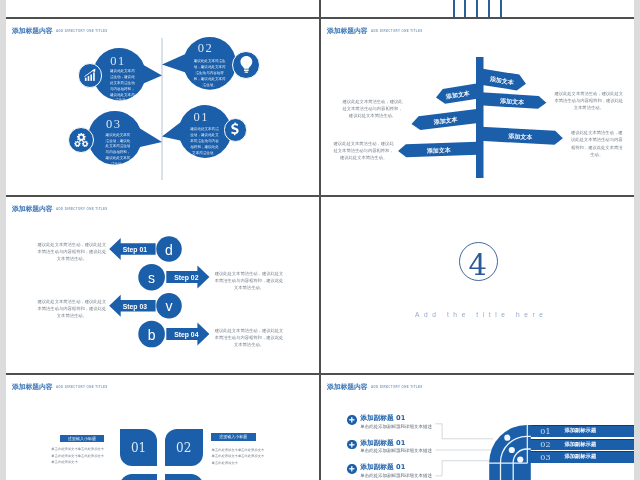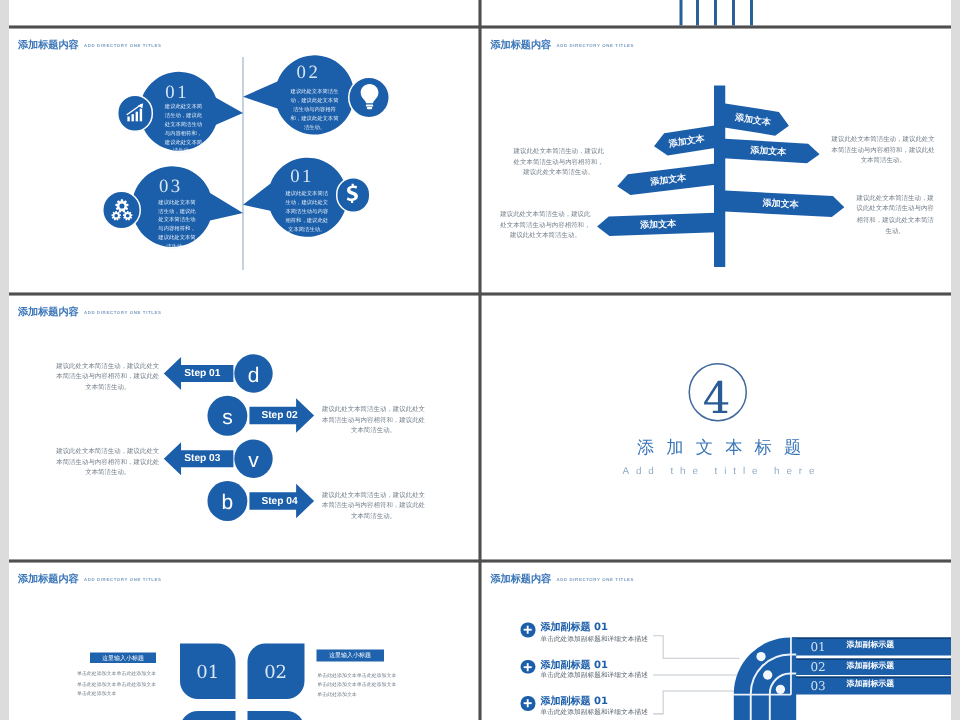--- a/index.html
+++ b/index.html
@@ -148,21 +148,20 @@
 <text x="186.35" y="277.3" text-anchor="middle" dominant-baseline="central" font-family="Liberation Sans, sans-serif" font-weight="bold" font-size="6.8" fill="#ffffff">Step 02</text>
 <text x="134.9" y="306.1" text-anchor="middle" dominant-baseline="central" font-family="Liberation Sans, sans-serif" font-weight="bold" font-size="6.8" fill="#ffffff">Step 03</text>
 <text x="186.35" y="334.3" text-anchor="middle" dominant-baseline="central" font-family="Liberation Sans, sans-serif" font-weight="bold" font-size="6.8" fill="#ffffff">Step 04</text>
 </svg>
 <div class="s3txt" style="left:37.4px;top:241.2px;width:68.9px">建议此处文本简洁生动，建议此处文本简洁生动与内容相符和，建议此处文本简洁生动。</div>
 <div class="s3txt" style="left:214.5px;top:269.5px;width:69px">建议此处文本简洁生动，建议此处文本简洁生动与内容相符和，建议此处文本简洁生动。</div>
 <div class="s3txt" style="left:37.4px;top:298px;width:68.9px">建议此处文本简洁生动，建议此处文本简洁生动与内容相符和，建议此处文本简洁生动。</div>
 <div class="s3txt" style="left:214.5px;top:326.5px;width:69px">建议此处文本简洁生动，建议此处文本简洁生动与内容相符和，建议此处文本简洁生动。</div>
 <div class="s4circ" style="left:458.8px;top:242.1px;width:39.4px;height:39.4px"></div>
 <div class="s4num" style="left:448.0px;top:250.5px;width:59.4px">4</div>
-<div class="s4cn" style="left:399.4px;top:291.0px;width:160px">添加文本标题</div>
 <div class="s4en" style="left:399px;top:310.5px;width:160px">Add the title here</div>
 <div class="hd" style="left:12px;top:376px">
 <span class="cn">添加标题内容</span>
 <span class="en">ADD DIRECTORY ONE TITLES</span>
 </div>
 <div class="petal" style="left:119.8px;top:428.6px;width:37.5px;height:37.3px;border-radius:0px 12px 0px 12px"></div>
 <div class="petnum" style="left:119.8px;top:441.8px;width:37.5px">01</div>
 <div class="petal" style="left:165px;top:428.6px;width:37.5px;height:37.3px;border-radius:12px 0px 12px 0px"></div>
 <div class="petnum" style="left:165px;top:441.8px;width:37.5px">02</div>
 <div class="petal" style="left:119.8px;top:473.5px;width:37.5px;height:37.3px;border-radius:12px 0px 12px 0px"></div>

